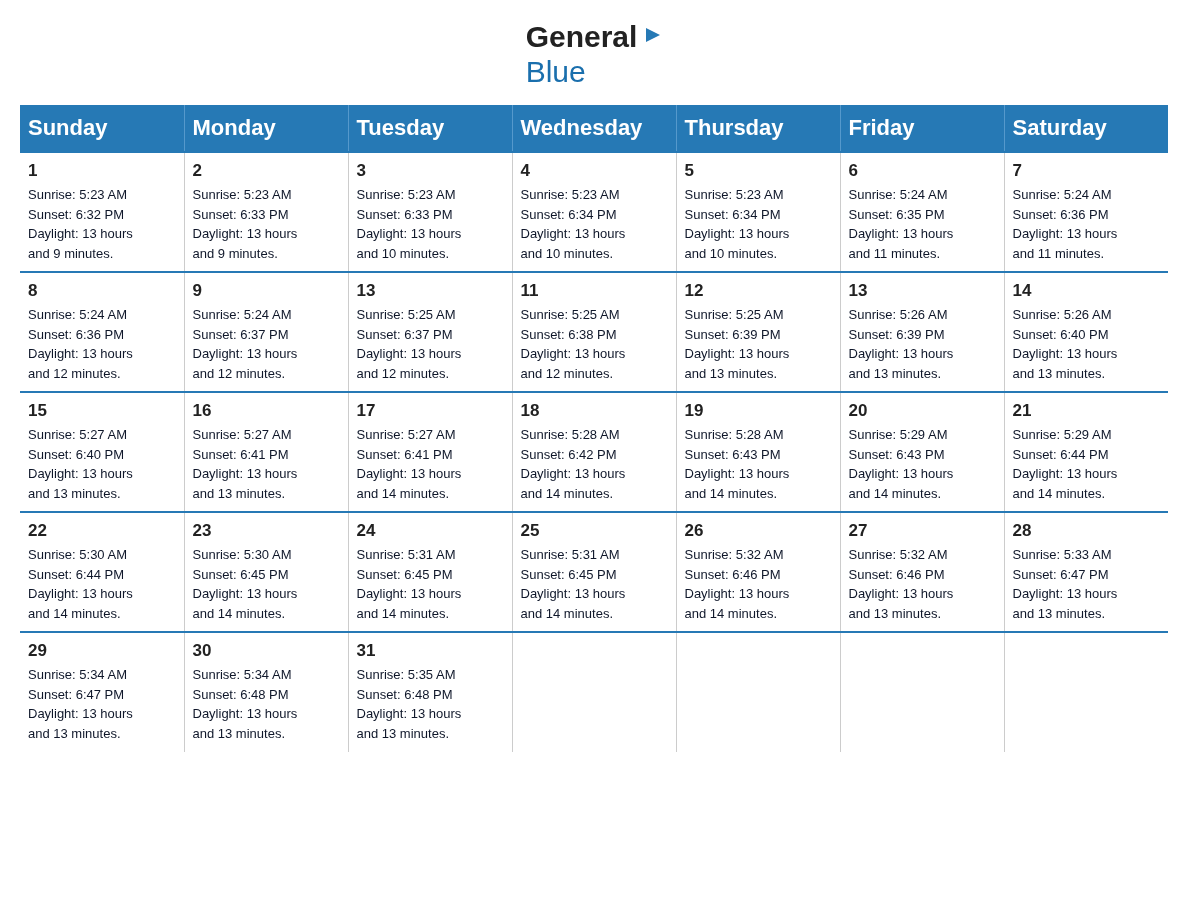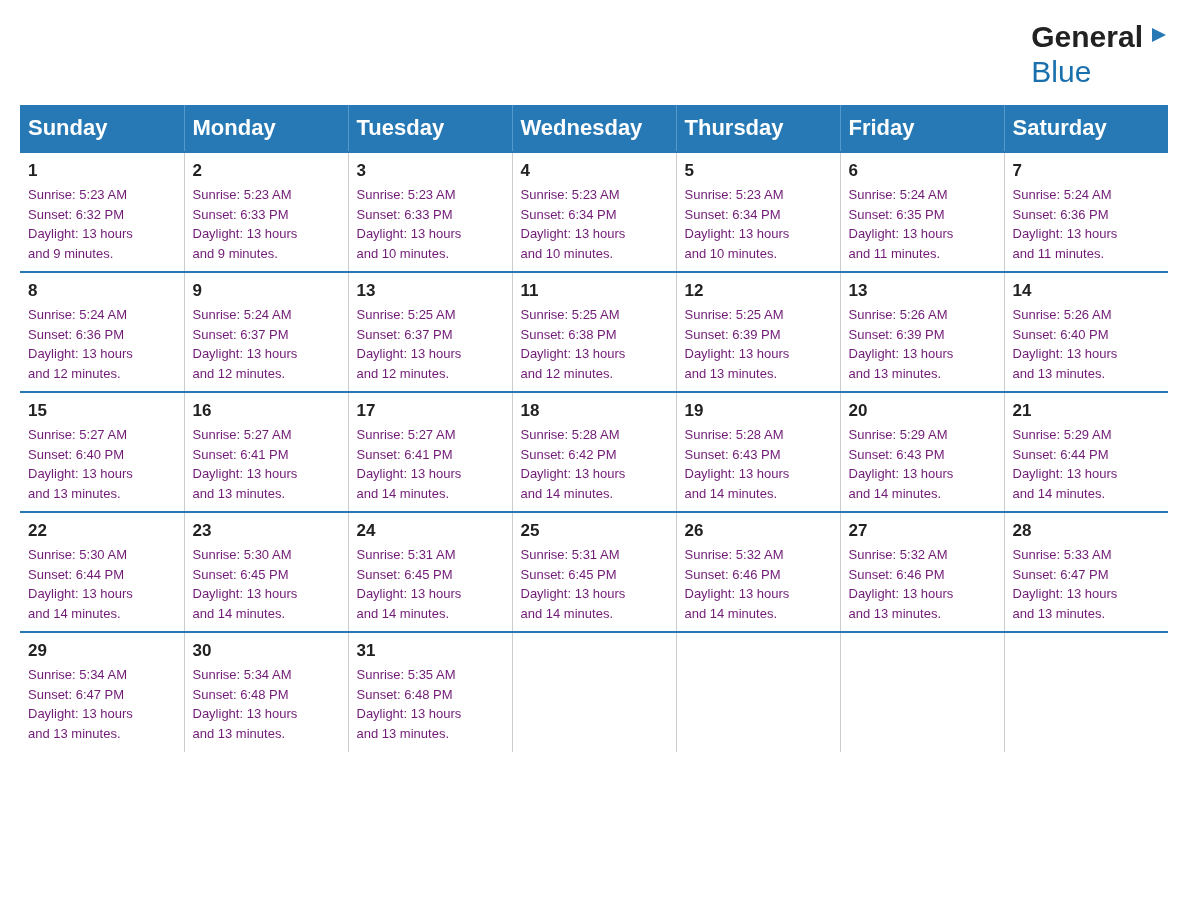--- a/index.html
+++ b/index.html
@@ -5,21 +5,21 @@
     * { margin: 0; padding: 0; box-sizing: border-box; }
     body {
       font-family: Arial, sans-serif;
       background: #fff;
       width: 1188px;
       min-height: 918px;
       padding: 20px;
     }
     .header-area {
       display: flex;
-      justify-content: flex-end;
+      justify-content: center;
       align-items: flex-start;
       margin-bottom: 16px;
     }
     .logo-row {
       display: flex;
       align-items: center;
     }
     .title-area {
       text-align: right;
     }
@@ -67,21 +67,21 @@
     }
     .day-number {
       font-size: 17px;
       font-weight: bold;
       color: #222;
       display: block;
       margin-bottom: 4px;
     }
     .day-info {
       font-size: 13px;
-      color: #701a75;
+      color: #0f172a;
       line-height: 1.5;
     }
     .empty-cell {
       background: #fff;
     }
     .logo-text-general {
       font-size: 30px;
       font-weight: bold;
       color: #222;
     }

